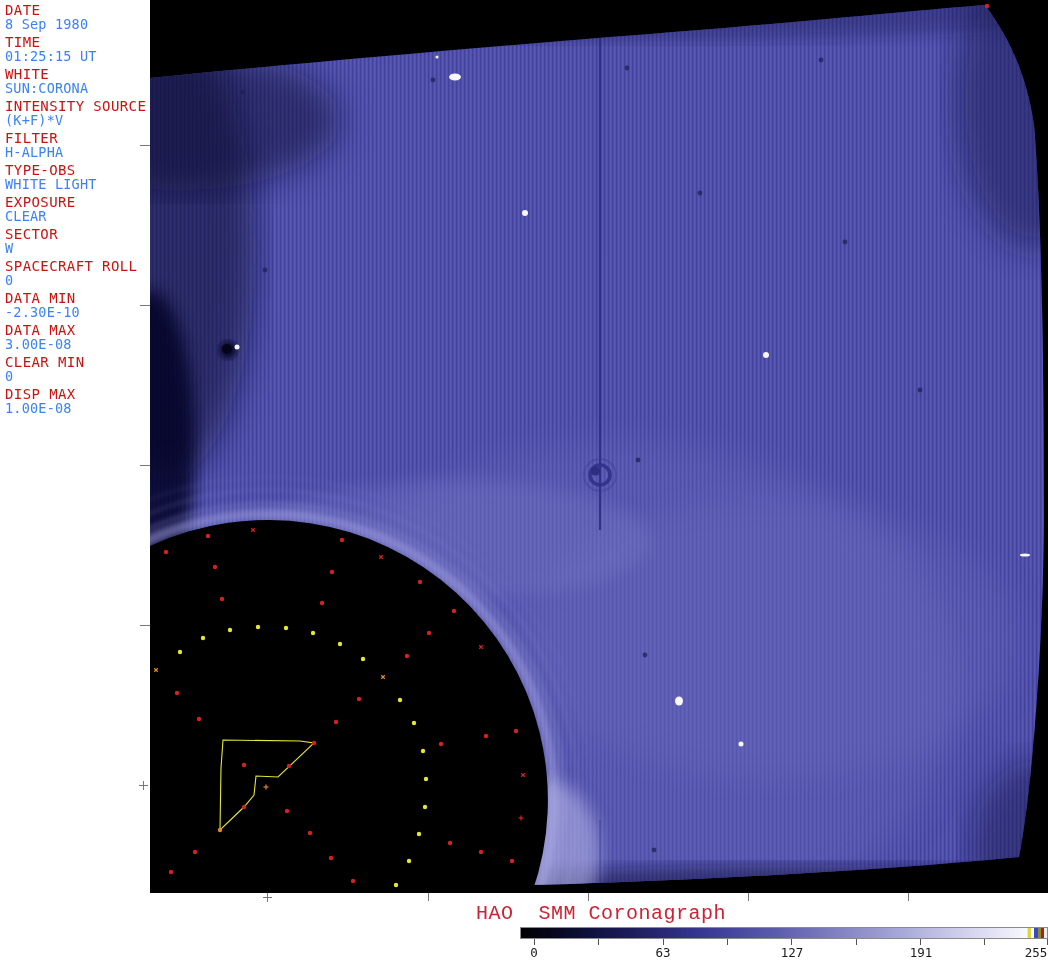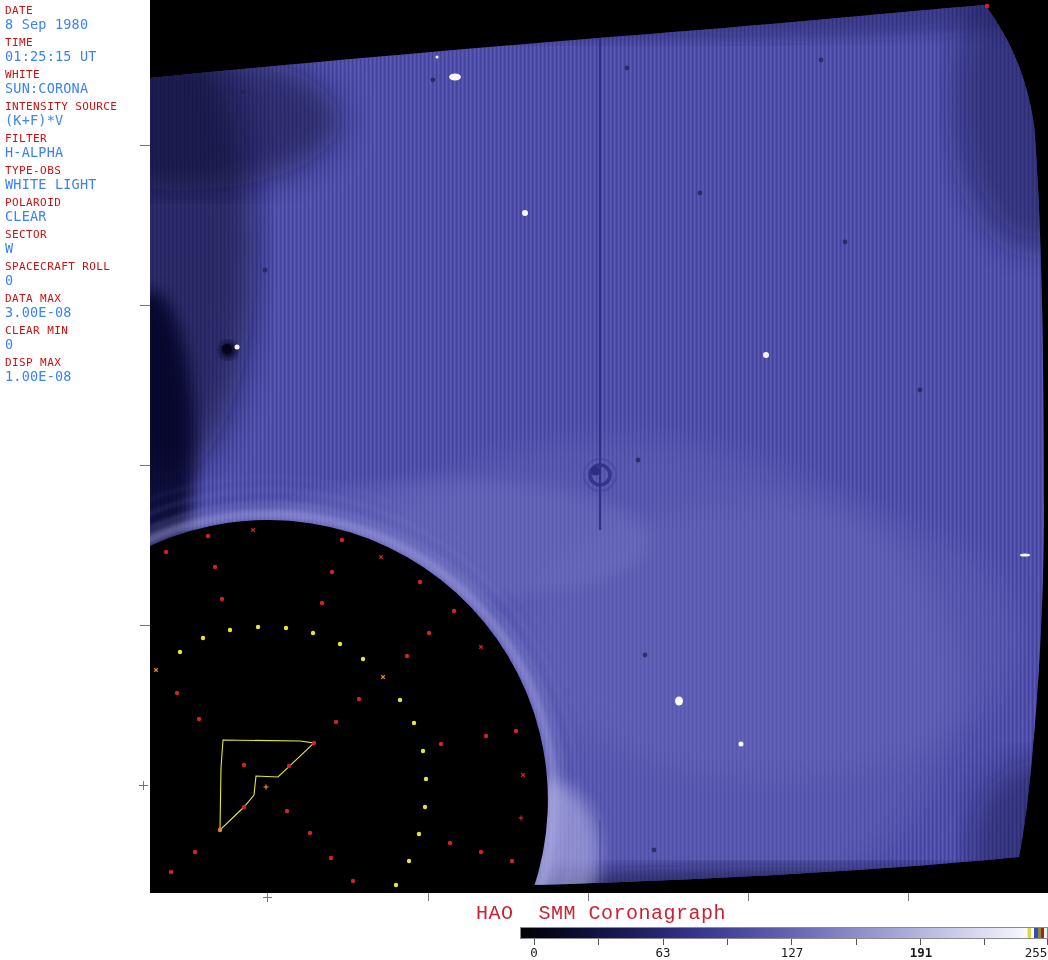--- a/index.html
+++ b/index.html
@@ -2,21 +2,21 @@
 <html><head>
 <meta charset="utf-8">
 <style>
   html,body{margin:0;padding:0;background:#ffffff;}
   .stage{position:relative;width:1048px;height:960px;background:#ffffff;overflow:hidden;
          font-family:"DejaVu Sans Mono","Liberation Mono",monospace;}
   
   .sidebar{position:absolute;left:0;top:0;width:150px;height:960px;background:#ffffff;}
   .meta-list{padding:4px 0 0 5px;}
   .meta-item{margin-bottom:4px;}
-  .meta-label{font-size:11px;line-height:13px;color:#cc1111;letter-spacing:.4px;white-space:pre;}
+  .meta-label{font-size:14px;line-height:13px;color:#cc1111;letter-spacing:.4px;white-space:pre;}
   .meta-value{font-size:13.5px;line-height:15px;color:#3b82f6;letter-spacing:.2px;white-space:pre;}
   
   .image-area{position:absolute;left:150px;top:0;width:898px;height:893px;background:#000000;}
   .image-area svg{display:block;}
   
   .tickmark{position:absolute;background:#777777;}
   
   .fig-title{position:absolute;left:476px;top:903px;font-size:20px;line-height:22px;
              color:#cc2233;letter-spacing:.5px;white-space:pre;font-family:Liberation Mono, monospace;}
   .colorbar{position:absolute;left:520px;top:927px;width:528px;height:33px;}
@@ -59,30 +59,34 @@
         </div>
         <div class="meta-item">
           <div class="meta-label">FILTER</div>
           <div class="meta-value">H-ALPHA</div>
         </div>
         <div class="meta-item">
           <div class="meta-label">TYPE-OBS</div>
           <div class="meta-value">WHITE LIGHT</div>
         </div>
         <div class="meta-item">
-          <div class="meta-label">POLAROID</div>
+          <div class="meta-label">EXPOSURE</div>
           <div class="meta-value">CLEAR</div>
         </div>
         <div class="meta-item">
           <div class="meta-label">SECTOR</div>
           <div class="meta-value">W</div>
         </div>
         <div class="meta-item">
           <div class="meta-label">SPACECRAFT ROLL</div>
           <div class="meta-value">0</div>
+        </div>
+        <div class="meta-item">
+          <div class="meta-label">DATA MIN</div>
+          <div class="meta-value">-2.30E-10</div>
         </div>
         <div class="meta-item">
           <div class="meta-label">DATA MAX</div>
           <div class="meta-value">3.00E-08</div>
         </div>
         <div class="meta-item">
           <div class="meta-label">CLEAR MIN</div>
           <div class="meta-value">0</div>
         </div>
         <div class="meta-item">
@@ -292,18 +296,18 @@
         <div class="cb-tick" style="left: 271.2px;"></div>
         <div class="cb-tick" style="left: 335.5px;"></div>
         <div class="cb-tick" style="left: 399.8px;"></div>
         <div class="cb-tick" style="left: 464.1px;"></div>
         <div class="cb-tick" style="left: 527px;"></div>
       </div>
     <div id="cb-labels">
         <div class="cb-label" style="left: 14px;">0</div>
         <div class="cb-label" style="left: 143px;">63</div>
         <div class="cb-label" style="left: 272px;">127</div>
-        <div class="cb-label" style="left: 401px; font-weight: bold;">191</div>
+        <div class="cb-label" style="left: 401px;">191</div>
         <div class="cb-label" style="left: 516px;">255</div>
       </div>
   </div>
 
 </div>
 
 </body></html>

